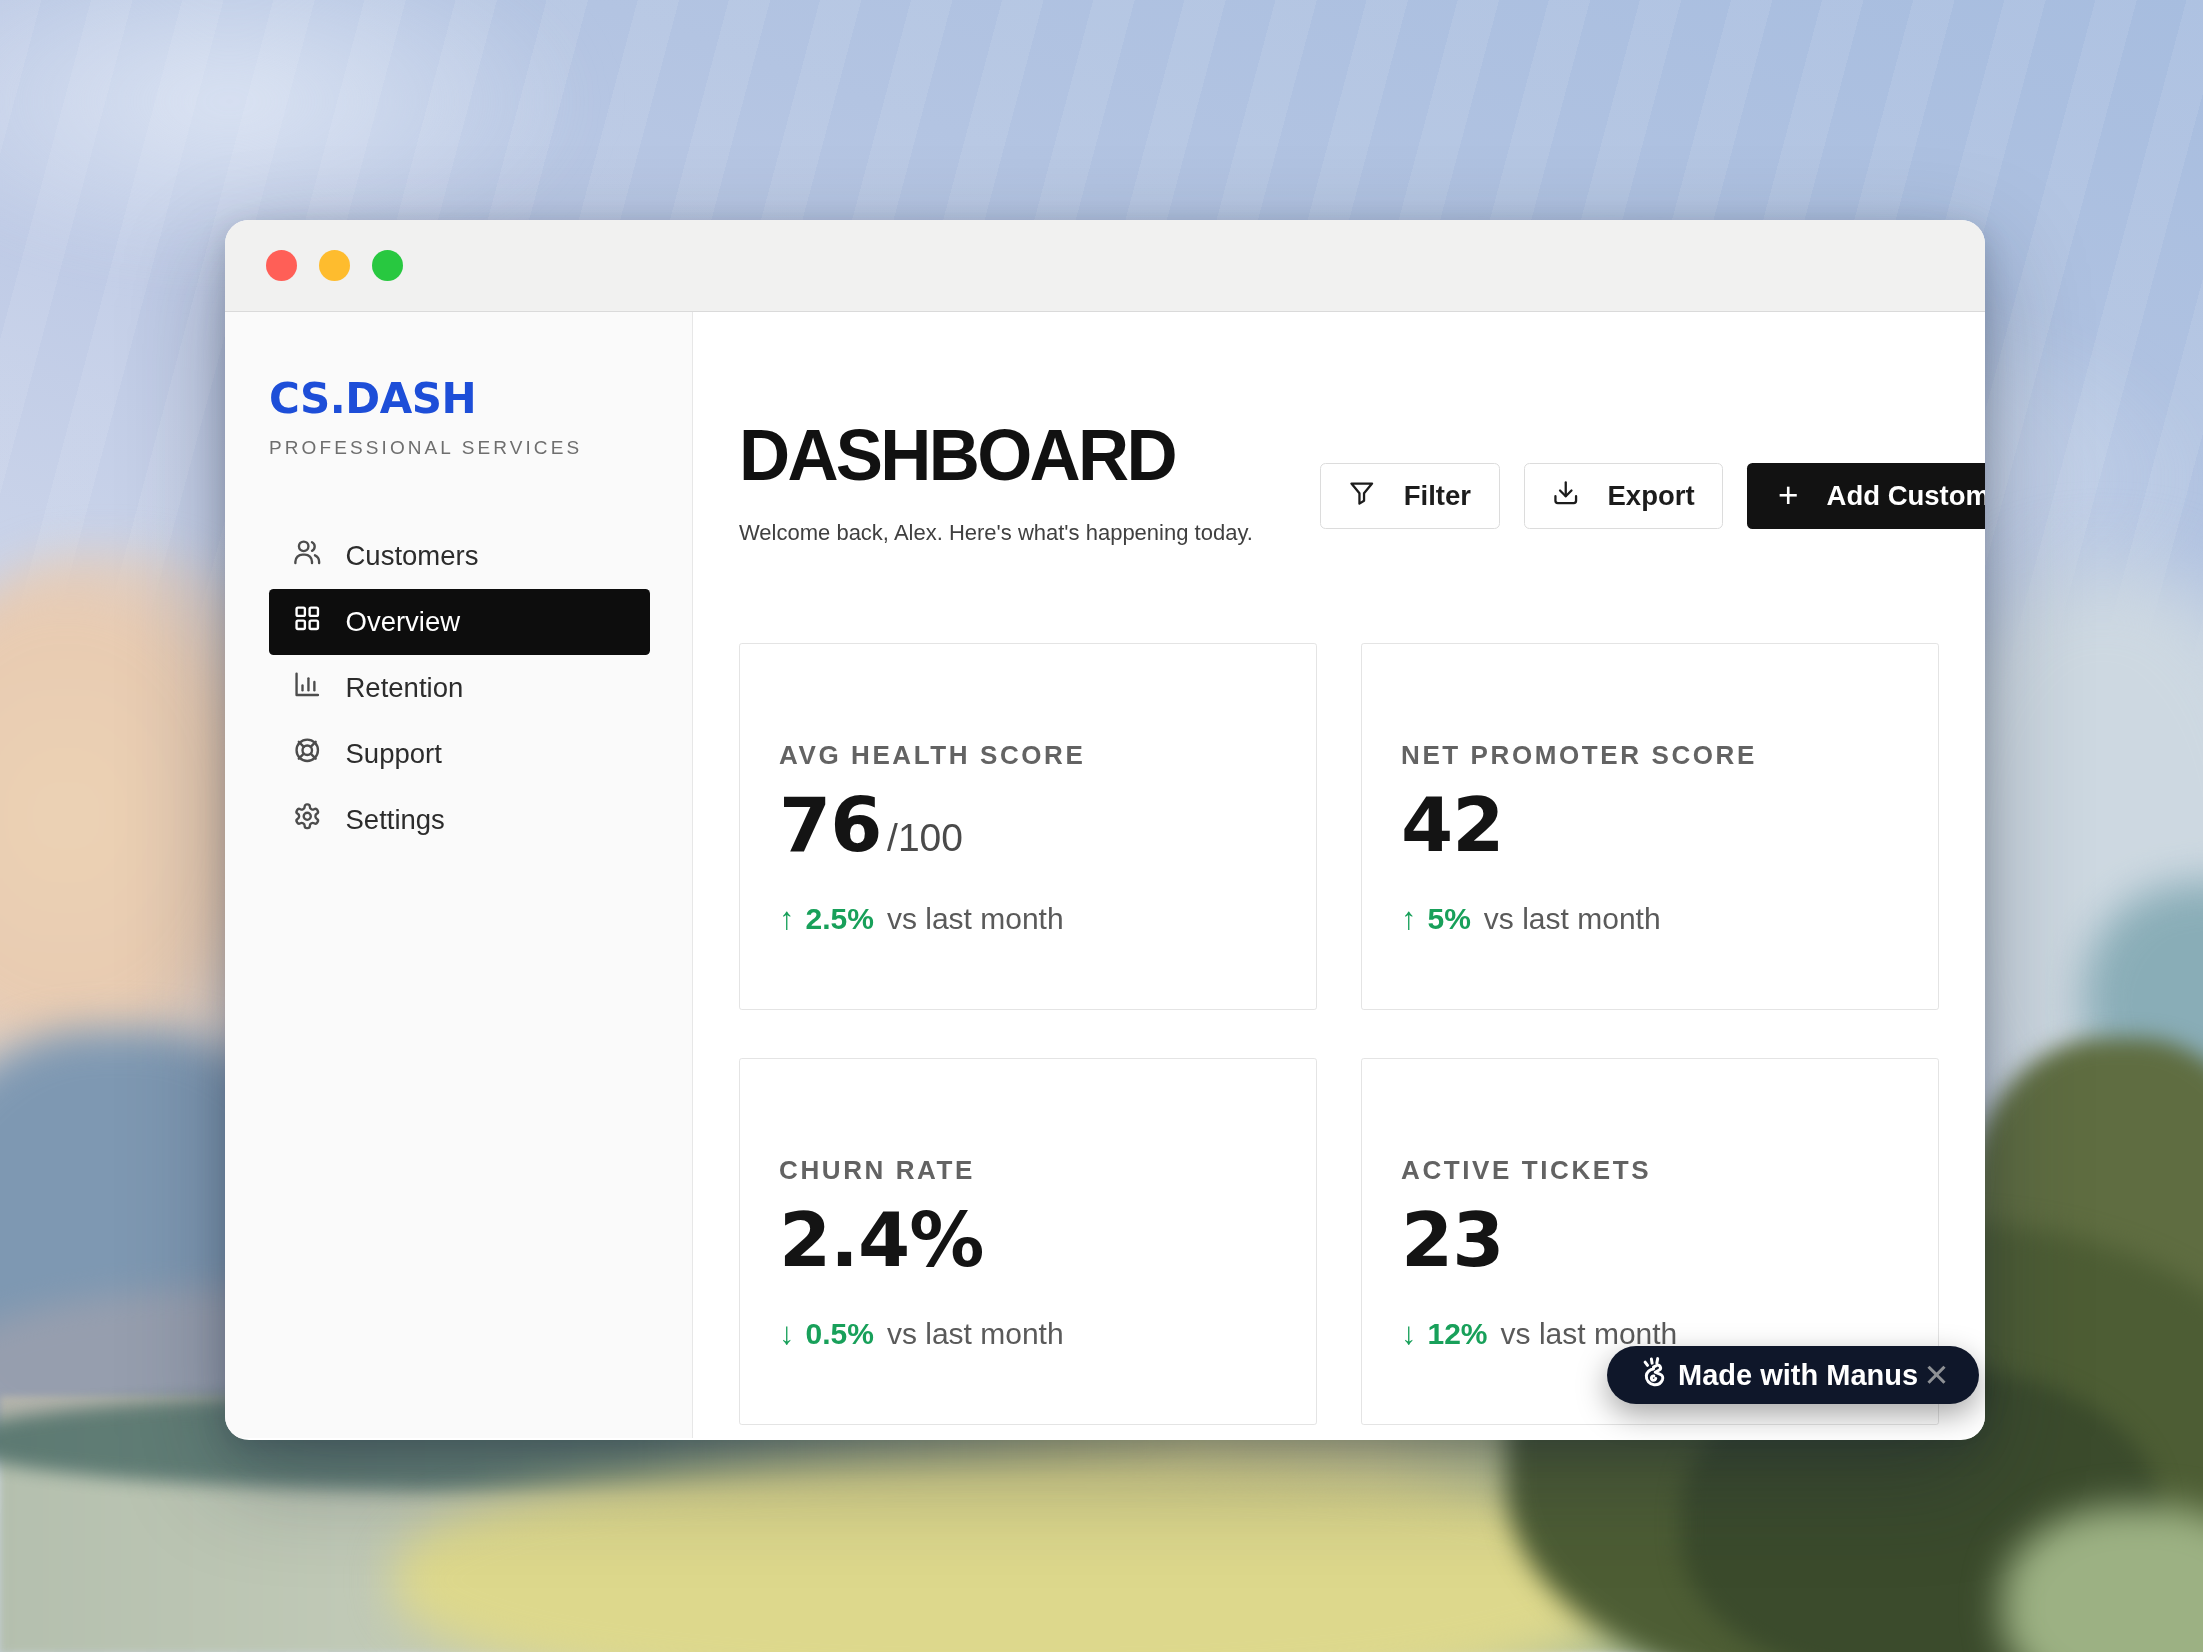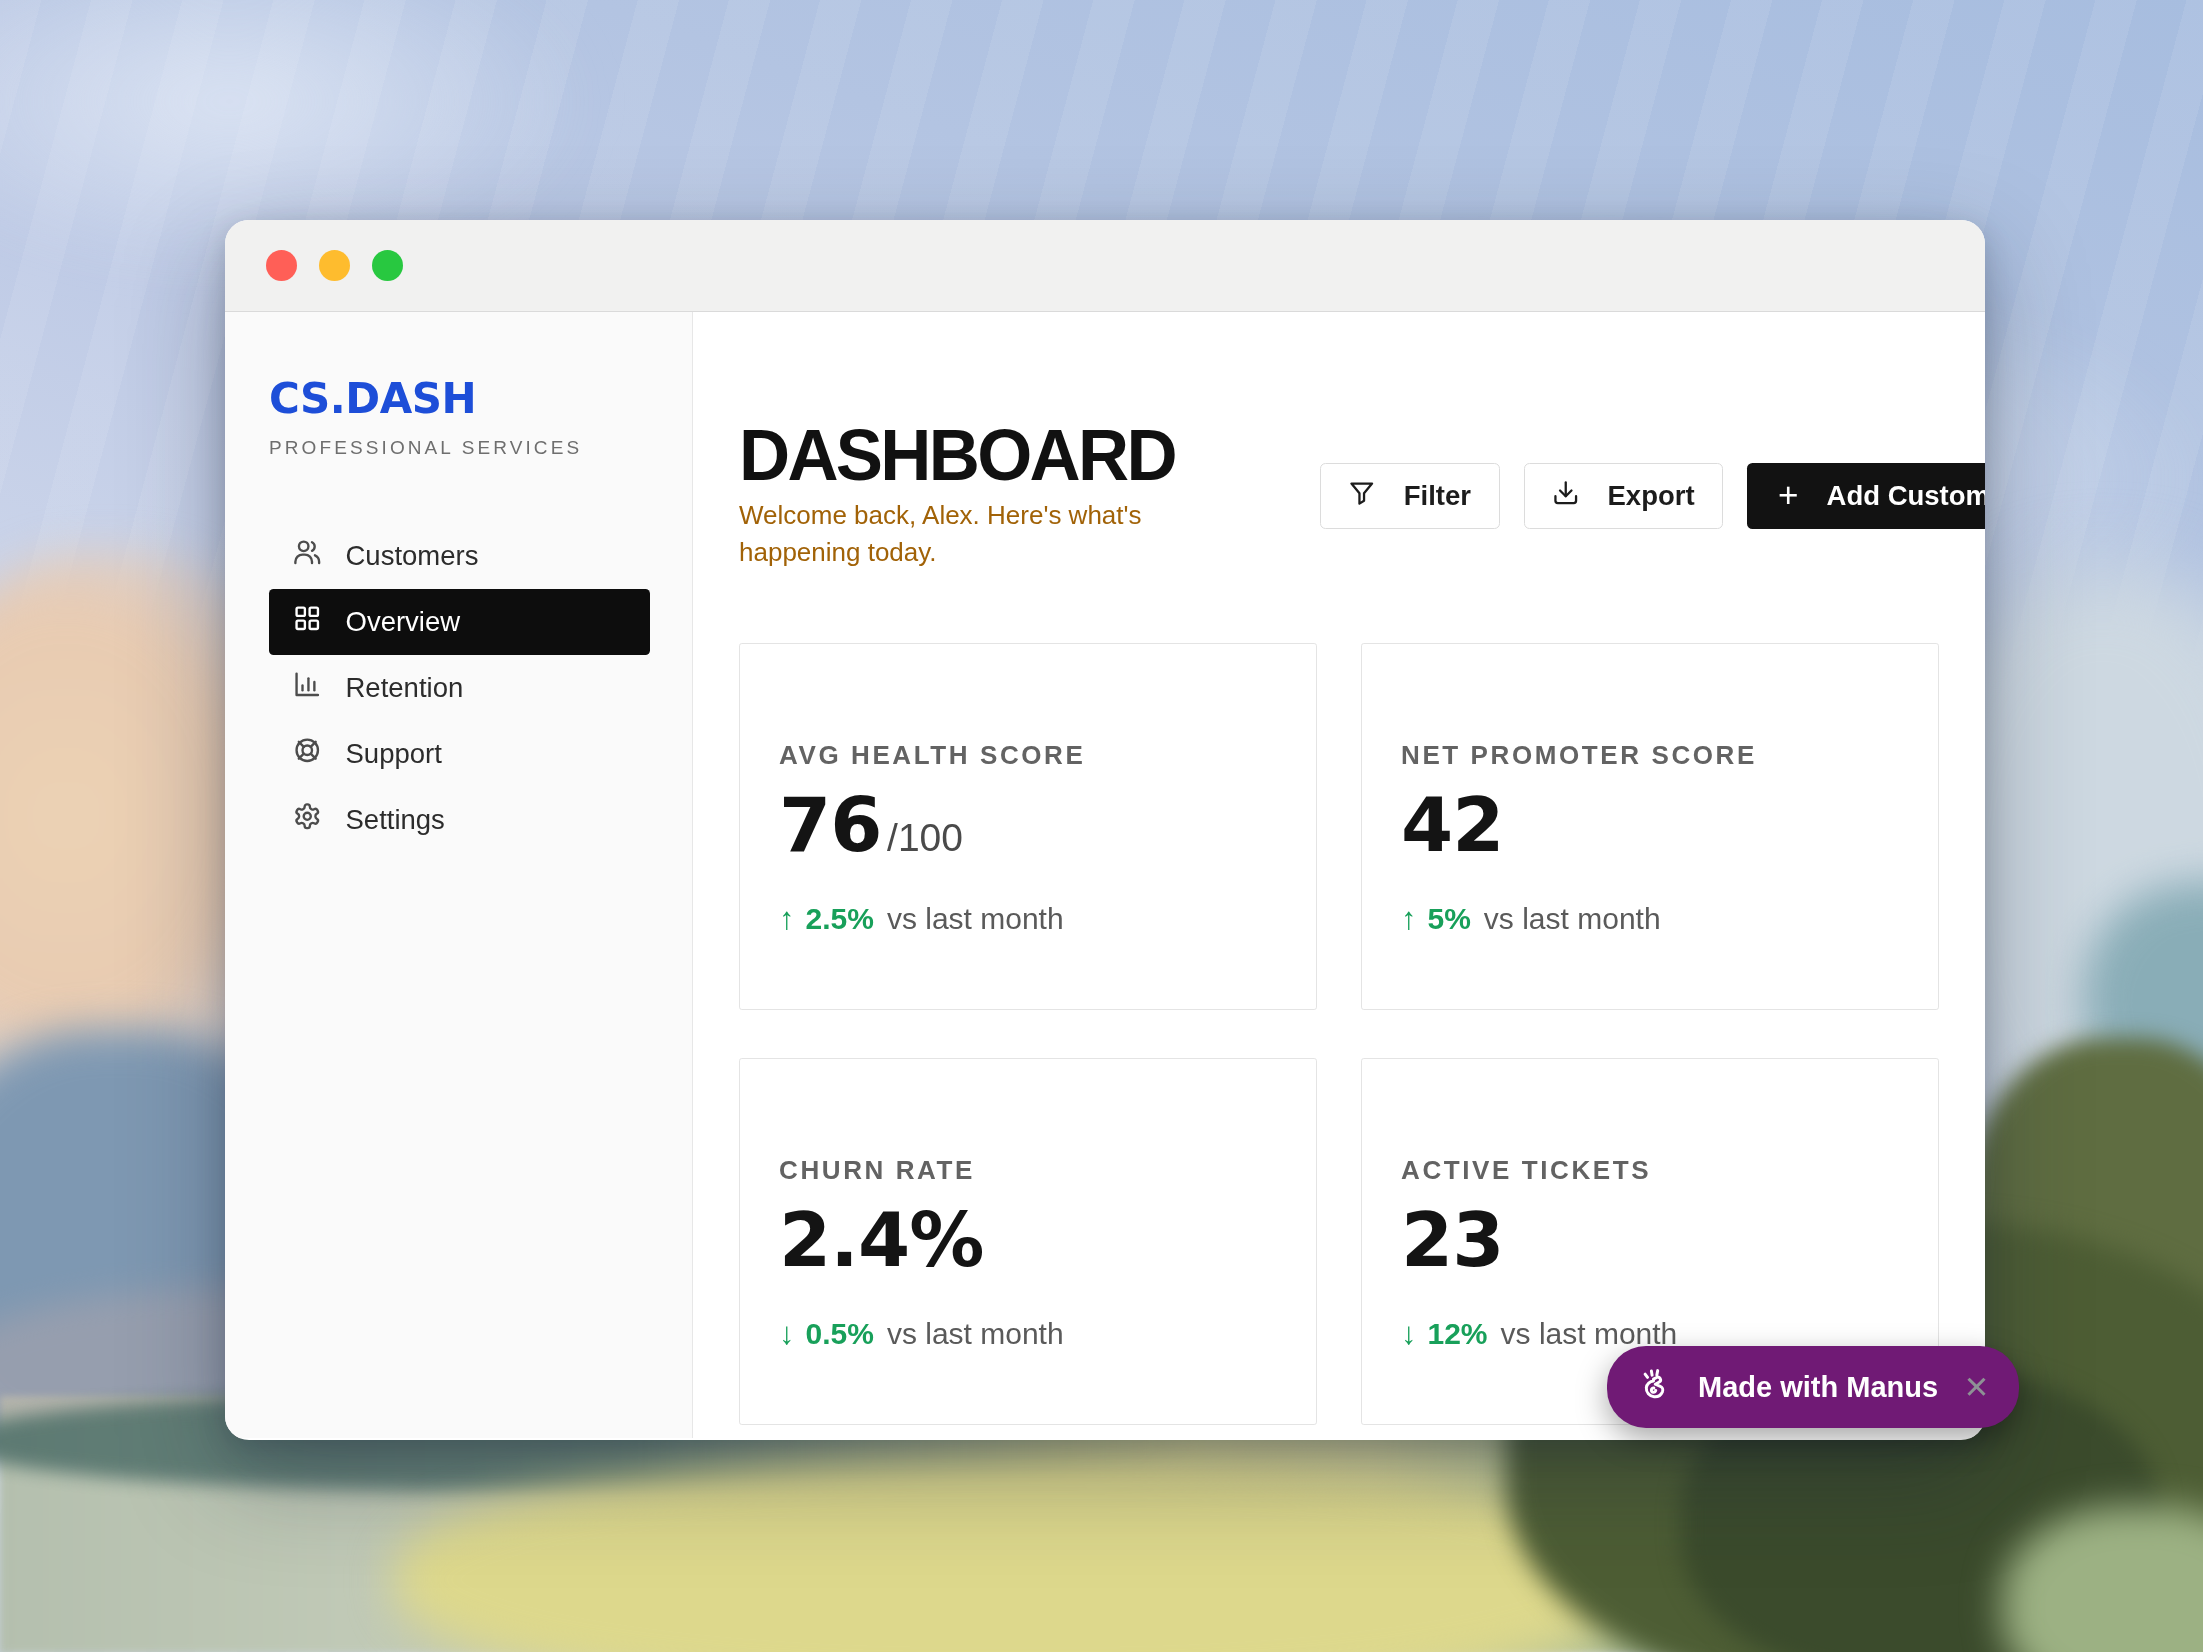--- a/index.html
+++ b/index.html
@@ -53,21 +53,21 @@
   .nav-item{height:66px;display:flex;align-items:center;gap:24px;padding-left:24px;
     border-radius:4.6px;font-size:27.5px;color:#2c2c2c;cursor:pointer;}
   .nav-item svg{width:28.5px;height:28.5px;stroke:#4c4c4c;flex:0 0 28.5px;}
   .nav-item.active{background:#0d0d0d;color:#fff;font-weight:500;}
   .nav-item.active svg{stroke:#fff;}
 
   
   .main{flex:1;background:#fff;position:relative;padding:106px 46px 0 46px;}
   .page-title{font-family:"Liberation Sans",sans-serif;font-weight:900;font-size:73px;
     letter-spacing:-2.8px;color:#111;line-height:1;transform:scaleX(.97);transform-origin:left;}
-  .subtitle{margin-top:6px;font-size:26px;line-height:1.42;color:#a16207;max-width:528px;}
+  .subtitle{margin-top:26px;font-size:22px;line-height:1.42;color:#404040;max-width:528px;}
   .actions{position:absolute;top:151px;right:-62px;display:flex;gap:24px;}
   .btn{height:66px;display:flex;align-items:center;gap:28px;padding:0 27.5px;
     background:#fff;border:1.8px solid #dcdcdc;border-radius:5.5px;
     font-size:27.5px;font-weight:700;color:#1c1c1c;cursor:pointer;white-space:nowrap;}
   .btn svg{width:27.5px;height:27.5px;stroke:#1c1c1c;}
   .btn.primary{background:#121212;color:#fff;border:none;padding:0 31px;}
   .plus-glyph{font-size:35px;font-weight:400;line-height:1;margin-top:-3.7px;}
 
   
   .cards{position:absolute;left:46px;right:46px;top:331px;
@@ -78,23 +78,23 @@
   .value-row{display:flex;align-items:baseline;margin-top:14.7px;}
   .card-value{font-family:"DejaVu Sans","Liberation Sans",sans-serif;font-weight:800;
     font-size:75px;line-height:1.05;color:#141414;letter-spacing:-0.9px;}
   .card-suffix{font-size:39px;color:#4a4a4a;margin-left:5.5px;}
   .change-row{display:flex;align-items:center;margin-top:37px;font-size:30px;}
   .arrow{color:var(--green);font-weight:400;font-size:31px;}
   .change-pct{color:var(--green);font-weight:700;margin-left:11px;}
   .change-note{color:#5a5a5a;margin-left:13px;}
 
   
-  .manus-badge{position:absolute;left:1607px;top:1346px;height:82px;
-    display:flex;align-items:center;gap:20px;padding:0 29px;
-    background:#701a75;border-radius:39px;z-index:30;cursor:pointer;
+  .manus-badge{position:absolute;left:1607px;top:1346px;height:58px;
+    display:flex;align-items:center;padding:0 29px;
+    background:#0f172a;border-radius:39px;z-index:30;cursor:pointer;
     box-shadow:0 11px 31px rgba(0,0,0,.35);}
   .manus-badge svg{width:42px;height:42px;}
   .manus-label{color:#fff;font-size:29px;font-weight:600;white-space:nowrap;}
   .manus-close{color:#8e9195;font-size:31px;margin-left:5.5px;cursor:pointer;}
 
   :root{--green:#18a05a;}
 </style>
 </head>
 <body>
 

